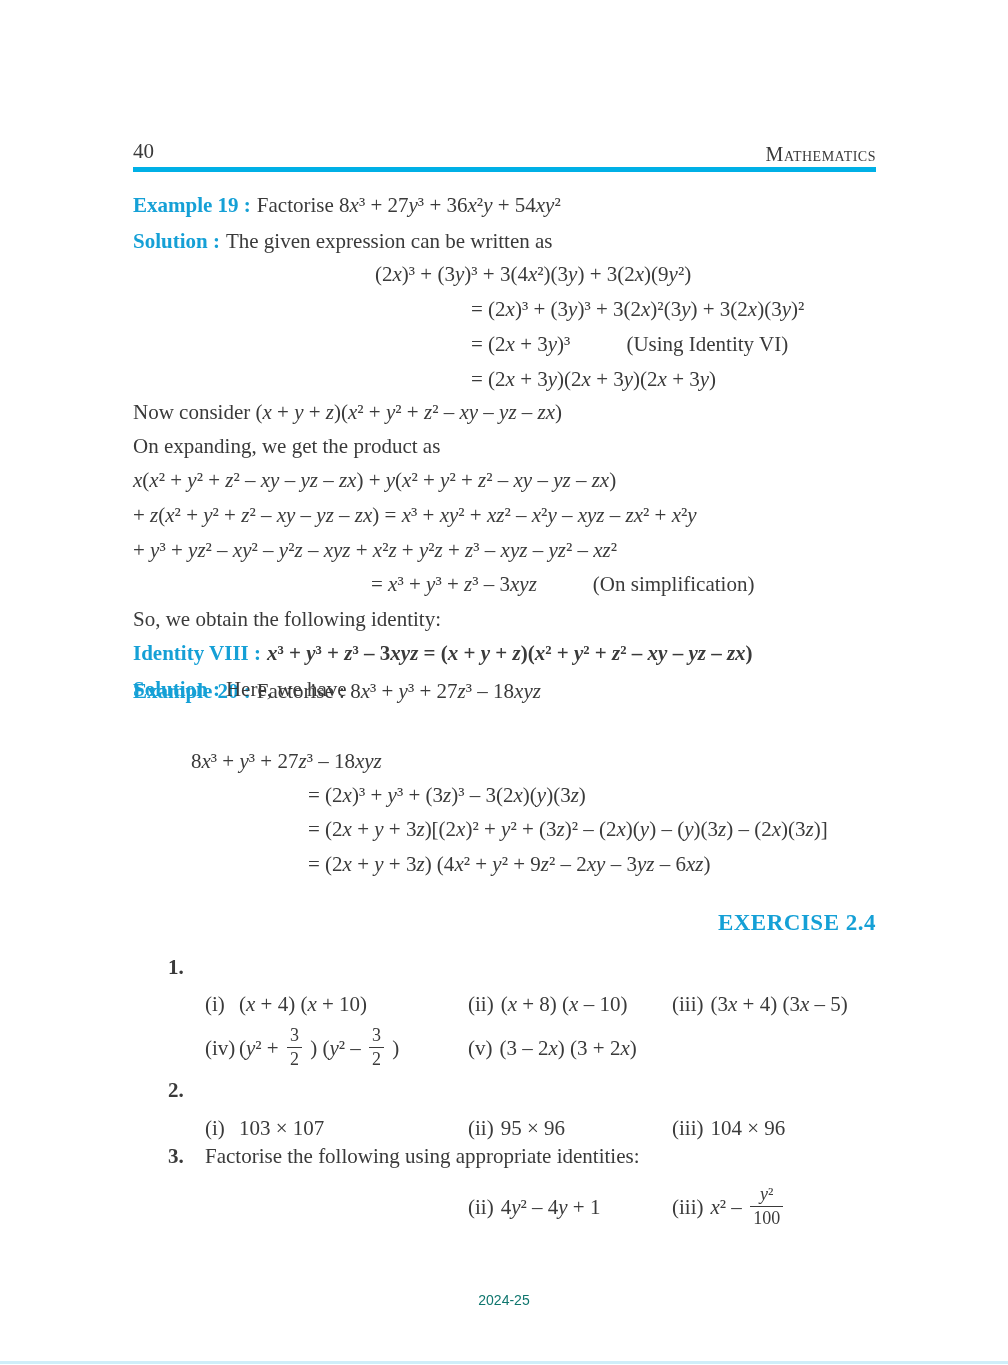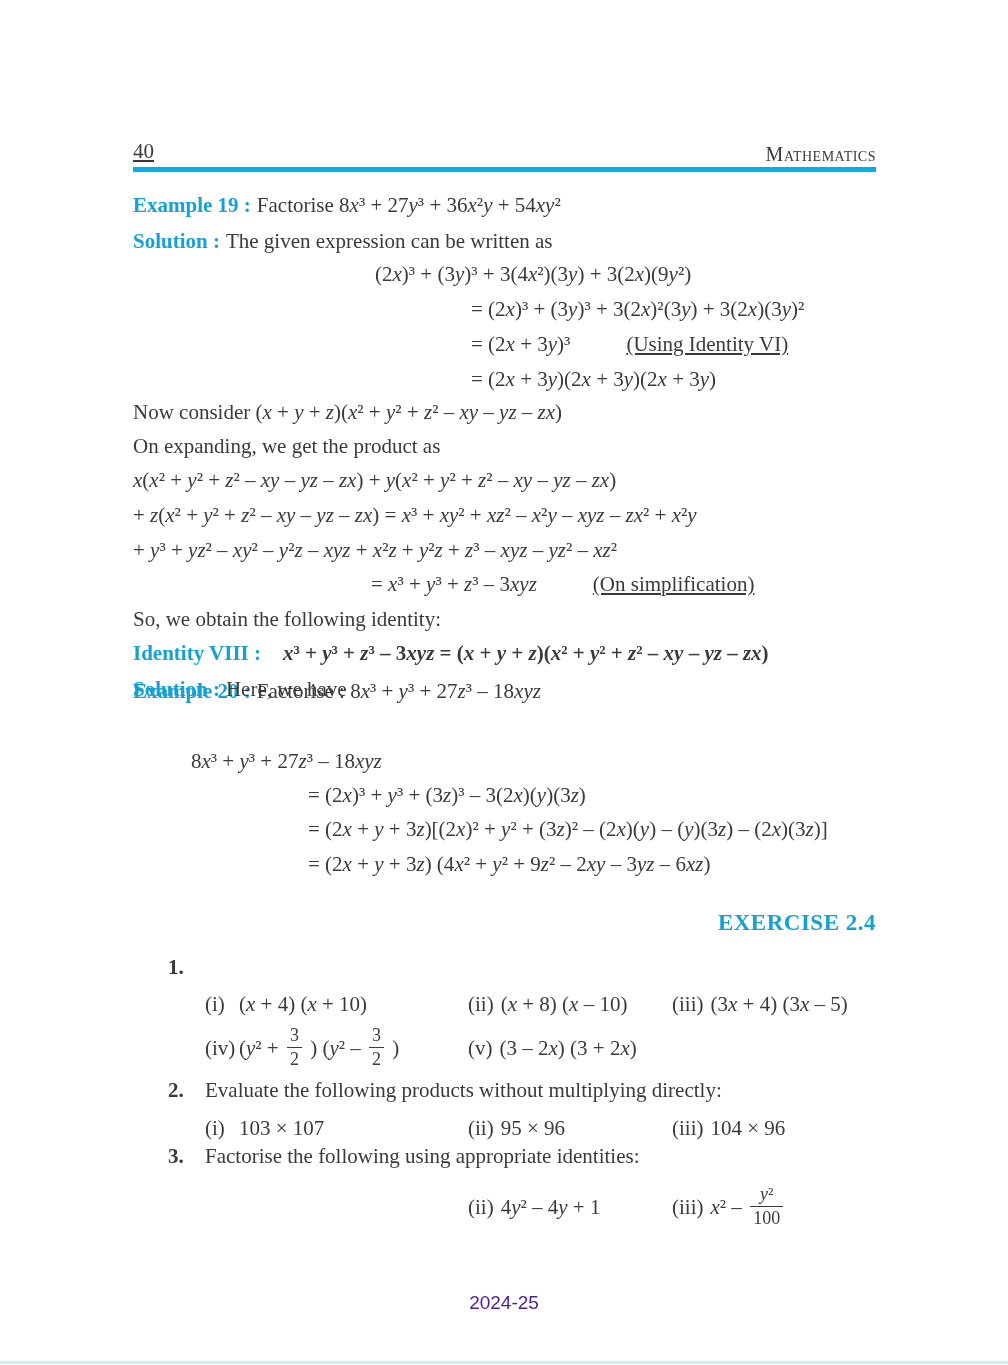--- a/index.html
+++ b/index.html
@@ -4,50 +4,50 @@
 <style>
   :root{
     --accent:#15a0d6; --rule:#00b0e6; --rule_light:#cfeef9; --text:#3a3a3a;
   }
   html,body{margin:0;padding:0;}
   body{
     width:1008px;height:1365px;position:relative;background:#ffffff;
     font-family:"Liberation Serif",serif;color:var(--text);
     overflow:hidden;
   }
-  .hdr-num{position:absolute;left:133px;top:139px;font-size:21px;text-decoration:underline;}
+  .hdr-num{position:absolute;left:133px;top:139px;font-size:21px;}
   .hdr-title{position:absolute;right:132px;top:143px;font-variant:small-caps;font-size:20px;letter-spacing:0.5px;}
   .hdr-rule{position:absolute;left:133px;top:167px;width:743px;height:5px;background:var(--rule);}
   .line{
     position:absolute;left:133px;width:743px;height:34px;line-height:34px;
     font-size:21px;white-space:nowrap;color:var(--text);
   }
   .lbl{color:var(--accent);font-weight:bold;margin-right:6px;}
-  .b{font-weight:bold;margin-left:16px;}
-  .note{margin-left:56px;text-decoration:underline;}
+  .b{font-weight:bold;}
+  .note{margin-left:56px;}
   .ex-title{
     position:absolute;left:133px;top:906px;width:743px;text-align:right;
     font-size:23px;font-weight:bold;color:var(--accent);letter-spacing:0.5px;height:34px;line-height:34px;
   }
   .qnum{position:absolute;left:35px;font-weight:bold;}
   .qtext{position:absolute;left:72px;}
   .col{position:absolute;top:4px;}
   .ilbl{margin-right:7px;}
   .c1lbl{display:inline-block;width:34px;margin-right:0;}
   .tall56{height:56px;line-height:56px;}
   .tall58{height:58px;line-height:58px;}
   .frac{
     display:inline-block;vertical-align:middle;text-align:center;
     font-size:18px;line-height:normal;margin:0 3px;position:relative;top:-2px;
   }
   .frac .fn{display:block;line-height:1.05;padding:0 3px 2px;}
   .frac .fd{display:block;line-height:1.1;border-top:1.5px solid var(--text);padding:2px 3px 0;}
   .footer{
     position:absolute;left:0;top:1292px;width:1008px;text-align:center;
-    font-family:"Liberation Sans",sans-serif;font-size:19px;color:#4c1d95;
+    font-family:"Liberation Sans",sans-serif;font-size:14px;color:#0f766e;
   }
   .bottom-rule{position:absolute;left:0;bottom:1px;width:1008px;height:3px;background:var(--rule_light);}
   i{font-style:italic;}
 </style>
 </head>
 <body>
 
 <div>
 
   <div class="hdr-num">40</div>
@@ -93,21 +93,20 @@
     <span class="col" style="left:539px"><span class="ilbl">(iii)</span><span>(3<i>x</i> + 4) (3<i>x</i> – 5)</span></span>
   </div>
 
   <div class="line tall56" style="top:1016px">
     <span class="col" style="left:72px"><span class="ilbl c1lbl">(iv)</span><span>(<i>y</i>² + </span><span class="frac"><span class="fn">3</span><span class="fd">2</span></span><span> ) (<i>y</i>² – </span><span class="frac"><span class="fn">3</span><span class="fd">2</span></span><span> )</span></span>
     <span class="col" style="left:335px"><span class="ilbl">(v)</span><span>(3 – 2<i>x</i>) (3 + 2<i>x</i>)</span></span>
   </div>
 
   <div class="line" style="top:1073px">
       <span class="qnum">2.</span>
-      <span class="qtext">Evaluate the following products without multiplying directly:</span>
     </div>
 
   <div class="line" style="top:1107px">
     <span class="col" style="left:72px"><span class="ilbl c1lbl">(i)</span><span>103 × 107</span></span>
     <span class="col" style="left:335px"><span class="ilbl">(ii)</span><span>95 × 96</span></span>
     <span class="col" style="left:539px"><span class="ilbl">(iii)</span><span>104 × 96</span></span>
   </div>
 
   <div class="line" style="top:1139px">
       <span class="qnum">3.</span>

